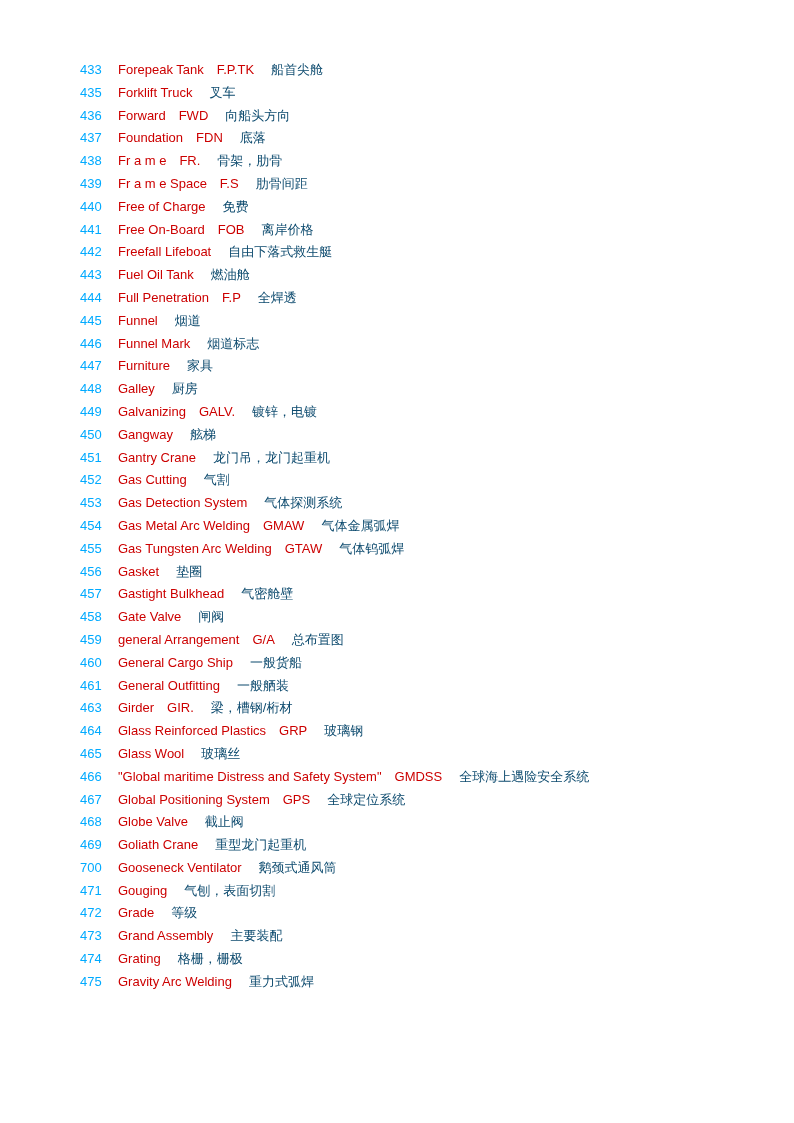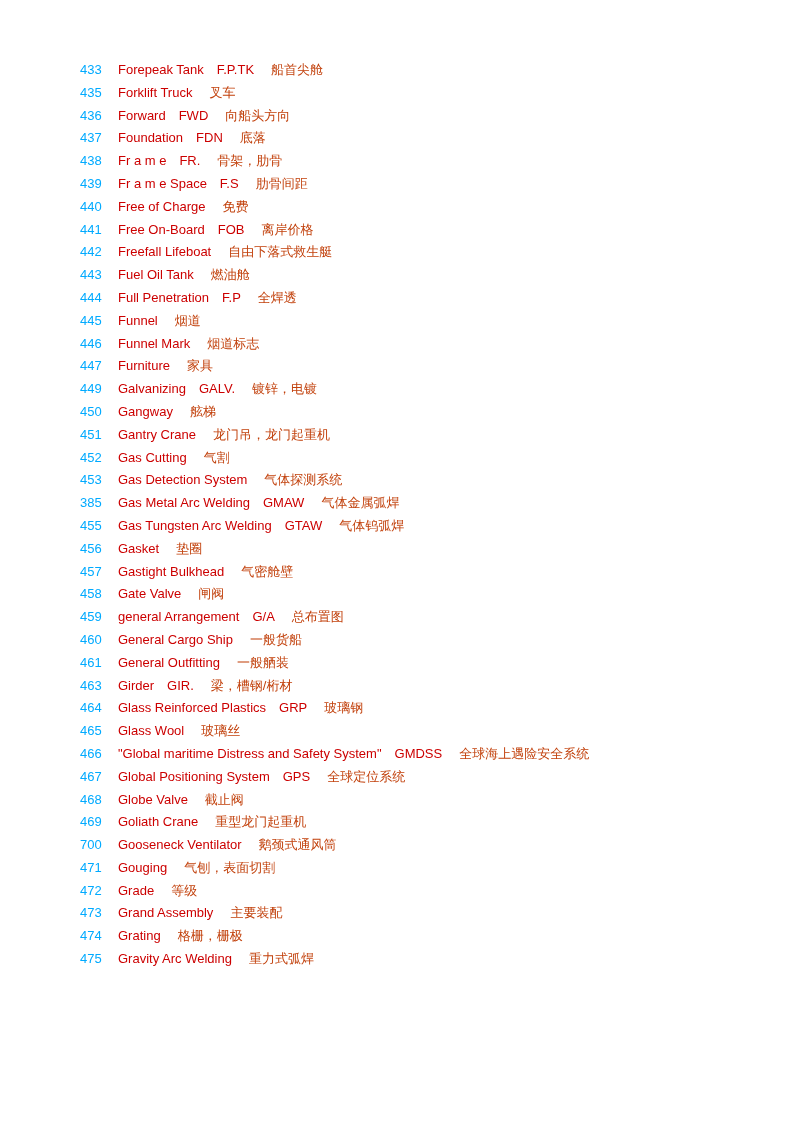--- a/index.html
+++ b/index.html
@@ -27,21 +27,21 @@
       min-width: 38px;
       font-size: 13px;
       flex-shrink: 0;
     }
     .term {
       color: #cc0000;
       font-size: 13px;
       flex: 1;
     }
     .term .zh {
-      color: #c2410c;
+      color: #0c4a6e;
       margin-left: 4px;
     }
   </style>
 </head>
 <body>
 
 <div class="page">
 <div class="entry">
       <span class="num">433</span>
       <span class="term">Forepeak Tank　F.P.TK<span class="zh">　船首尖舱</span></span>
@@ -92,41 +92,45 @@
     </div>
     <div class="entry">
       <span class="num">446</span>
       <span class="term">Funnel Mark<span class="zh">　烟道标志</span></span>
     </div>
     <div class="entry">
       <span class="num">447</span>
       <span class="term">Furniture<span class="zh">　家具</span></span>
     </div>
     <div class="entry">
+      <span class="num">448</span>
+      <span class="term">Galley<span class="zh">　厨房</span></span>
+    </div>
+    <div class="entry">
       <span class="num">449</span>
       <span class="term">Galvanizing　GALV.<span class="zh">　镀锌，电镀</span></span>
     </div>
     <div class="entry">
       <span class="num">450</span>
       <span class="term">Gangway<span class="zh">　舷梯</span></span>
     </div>
     <div class="entry">
       <span class="num">451</span>
       <span class="term">Gantry Crane<span class="zh">　龙门吊，龙门起重机</span></span>
     </div>
     <div class="entry">
       <span class="num">452</span>
       <span class="term">Gas Cutting<span class="zh">　气割</span></span>
     </div>
     <div class="entry">
       <span class="num">453</span>
       <span class="term">Gas Detection System<span class="zh">　气体探测系统</span></span>
     </div>
     <div class="entry">
-      <span class="num">385</span>
+      <span class="num">454</span>
       <span class="term">Gas Metal Arc Welding　GMAW<span class="zh">　气体金属弧焊</span></span>
     </div>
     <div class="entry">
       <span class="num">455</span>
       <span class="term">Gas Tungsten Arc Welding　GTAW<span class="zh">　气体钨弧焊</span></span>
     </div>
     <div class="entry">
       <span class="num">456</span>
       <span class="term">Gasket<span class="zh">　垫圈</span></span>
     </div>

